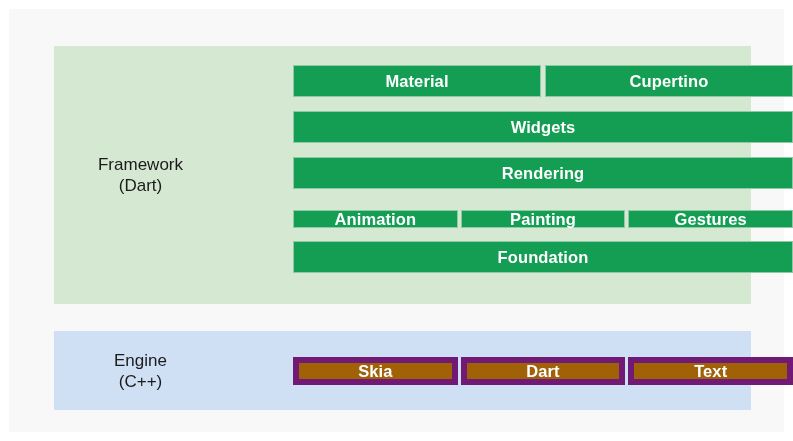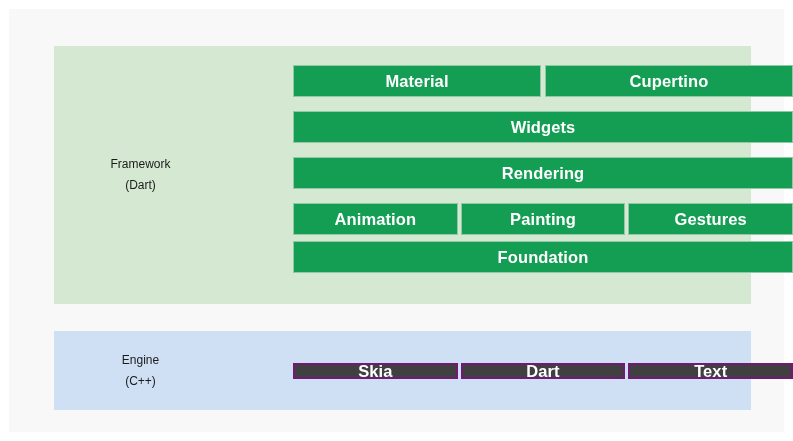--- a/index.html
+++ b/index.html
@@ -51,21 +51,21 @@
     background: #cfe0f4;
   }
 
   
   .layer-label {
     position: absolute;
     left: 0;
     width: 173px;
     text-align: center;
     color: #1b1b1b;
-    font-size: 12px;
+    font-size: 17px;
     line-height: 21px;
     font-family: "Liberation Sans", sans-serif;
     white-space: pre-line;
   }
   #framework-label {
     top: 50%;
     transform: translateY(-50%);
   }
   #engine-label {
     top: 50%;
@@ -84,20 +84,21 @@
     position: absolute;
     left: 45px;
     width: 500px;
     height: 32px;
     display: flex;
     gap: 4px;
     padding-left: 21px;
   }
   .row.gapped {
     gap: 3px;
+    align-items: center;
   }
 
   .block {
     flex: 1 1 0;
     display: flex;
     align-items: center;
     justify-content: center;
     color: #ffffff;
     font-size: 16.5px;
     font-weight: bold;
@@ -105,22 +106,22 @@
     letter-spacing: .1px;
     line-height: 1;
     box-sizing: border-box;
     white-space: nowrap;
   }
   .block.green {
     background: #149e54;
     border: 1px solid #8fc9a6;
   }
   .block.blue {
-    background: #404040;
-    border: 2px solid #701a75;
+    background: #a16207;
+    border: 6px solid #701a75;
     margin-top: 16px;
   }
 
   
   #fw-row-0 { top: 19px; }
   #fw-row-1 { top: 65px; }
   #fw-row-2 { top: 111px; }
   #fw-row-3 { top: 157px; }
   #fw-row-4 { top: 195px; }
 

